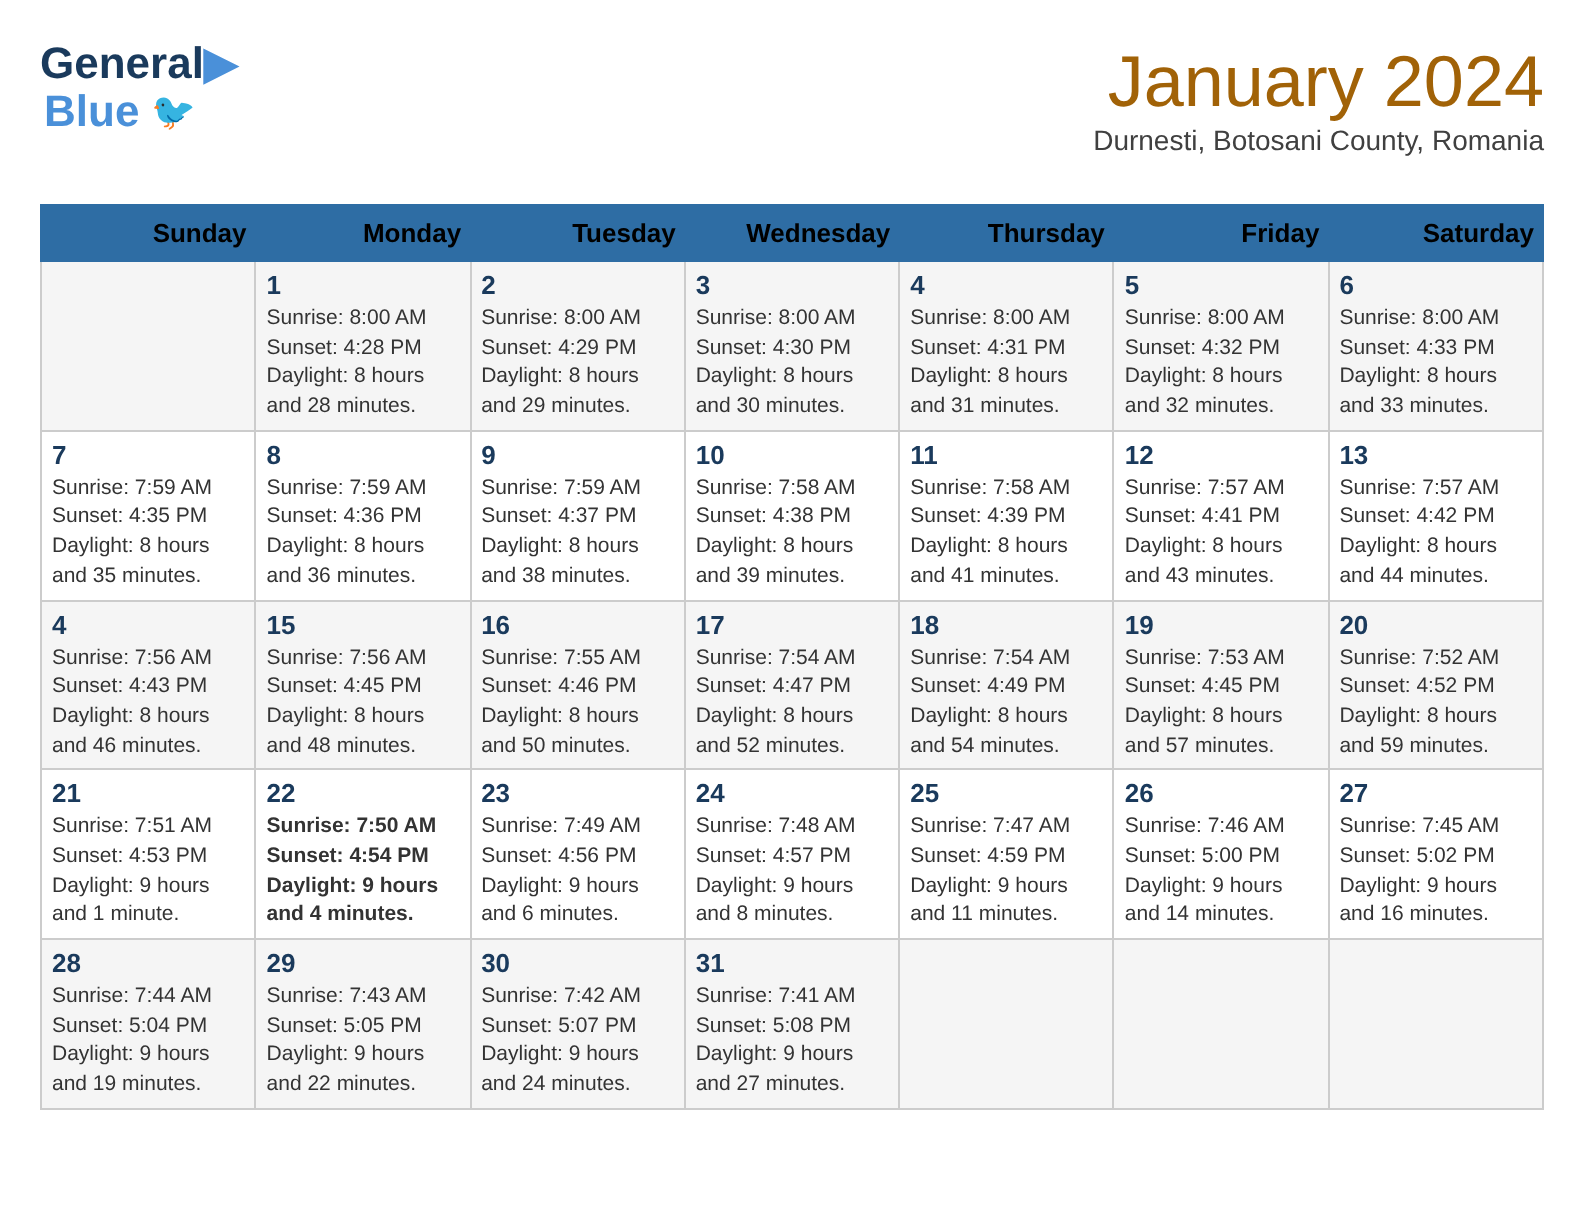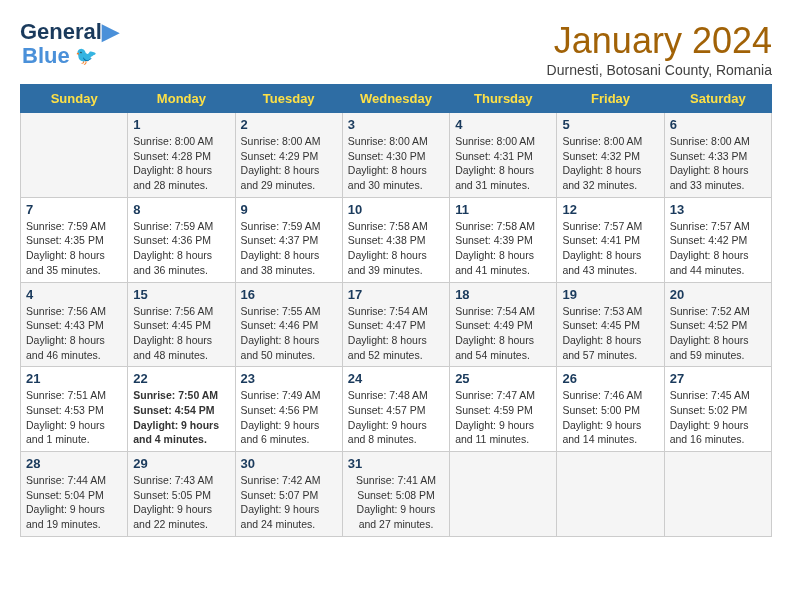--- a/index.html
+++ b/index.html
@@ -7,21 +7,21 @@
       font-family: Arial, sans-serif;
       background: #fff;
       width: 792px;
       min-height: 612px;
       padding: 20px;
     }
     .header {
       display: flex;
       align-items: flex-start;
       justify-content: space-between;
-      margin-bottom: 6px;
+      margin-bottom: 24px;
     }
     .logo {
       display: flex;
       flex-direction: column;
       align-items: flex-start;
     }
     .title-block {
       text-align: right;
     }
     .month-title {
@@ -33,23 +33,23 @@
       font-size: 14px;
       color: #404040;
     }
     table {
       width: 100%;
       border-collapse: collapse;
       font-size: 11px;
     }
     thead tr th {
       background-color: #2e6da4;
-      color: #fde047;
+      color: #000000;
       padding: 6px 4px;
-      text-align: center;
+      text-align: right;
       font-size: 13px;
       font-weight: bold;
       border: 1px solid #2e6da4;
     }
     tbody tr td {
       border: 1px solid #ccc;
       vertical-align: top;
       padding: 4px 5px;
       height: 80px;
       width: calc(100% / 7);
@@ -330,21 +330,21 @@
         </td>
         <td>
           <span class="day-num">30</span>
           <div class="day-info" style="white-space: pre-line;">Sunrise: 7:42 AM
 Sunset: 5:07 PM
 Daylight: 9 hours
 and 24 minutes.</div>
         </td>
         <td>
           <span class="day-num">31</span>
-          <div class="day-info" style="white-space: pre-line; text-align: center;">Sunrise: 7:41 AM
+          <div class="day-info" style="white-space: pre-line;">Sunrise: 7:41 AM
 Sunset: 5:08 PM
 Daylight: 9 hours
 and 27 minutes.</div>
         </td>
         <td class="empty-cell"></td>
         <td class="empty-cell"></td>
         <td class="empty-cell"></td>
       </tr>
     </tbody>
 </table>

